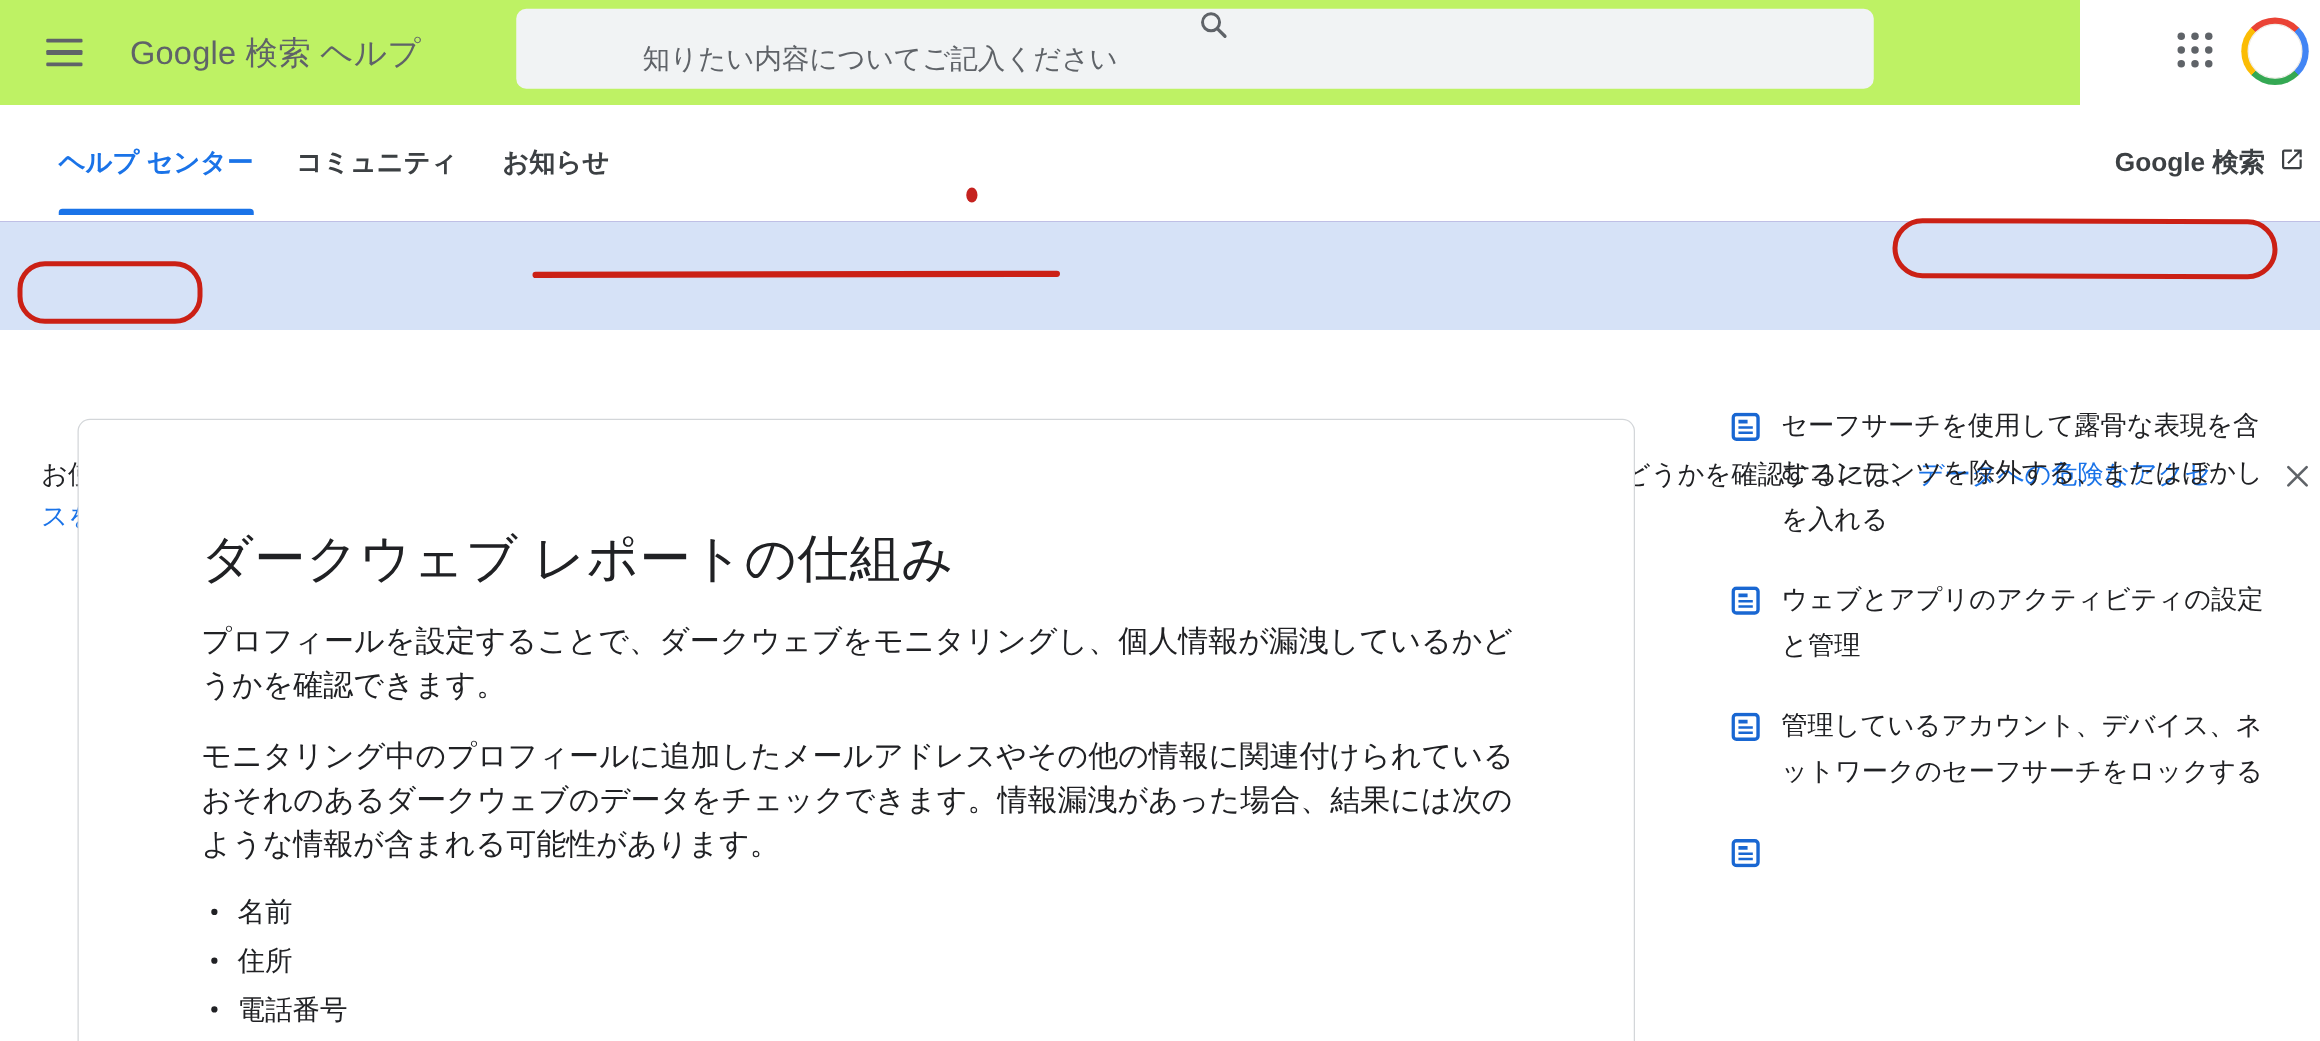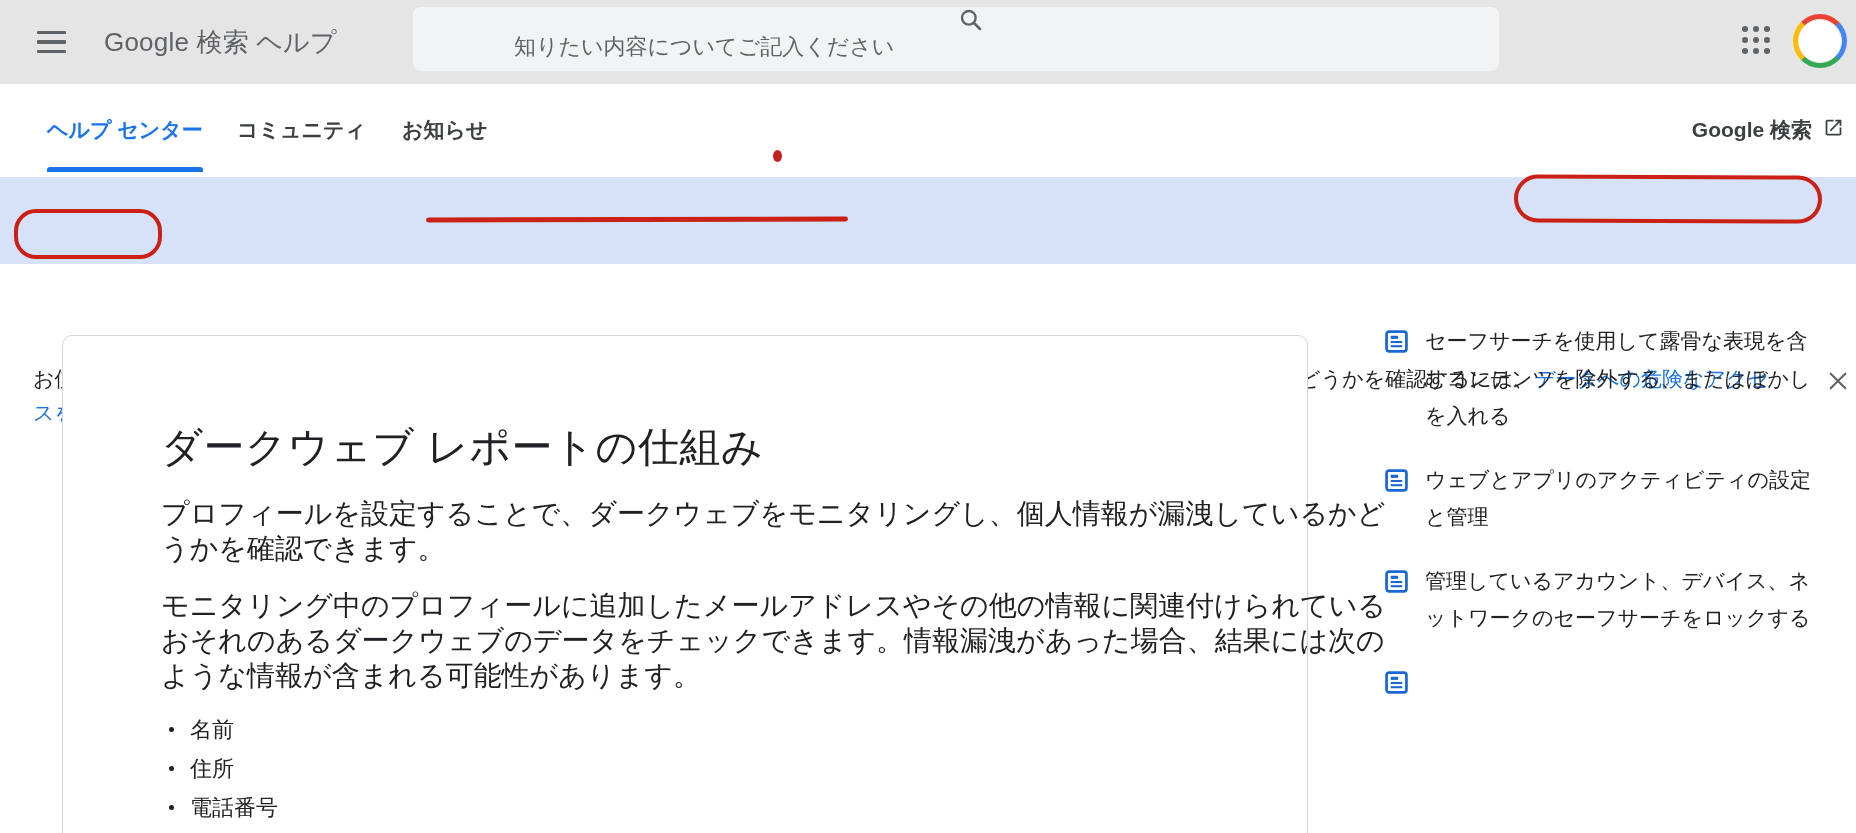--- a/index.html
+++ b/index.html
@@ -1,20 +1,20 @@
 <!DOCTYPE html>
 <html lang="ja"><head>
 <meta charset="utf-8">
 <style>
   html,body{margin:0;padding:0;}
   #app{position:relative;width:1856px;height:833px;background:#fff;overflow:hidden;
        font-family:"Liberation Sans","DejaVu Sans",sans-serif;color:#202124;}
 
   
-  .header{position:absolute;left:0;top:0;width:1856px;height:84px;background:#e5e5e5;}
+  .header{position:absolute;left:0;top:0;width:1664px;height:84px;background:#bef264;}
   .menu-btn{position:absolute;left:34px;top:24px;width:36px;height:36px;cursor:pointer;
             display:flex;flex-direction:column;justify-content:center;gap:6px;}
   .menu-btn span{display:block;width:29px;height:3.4px;background:#5f6368;border-radius:1px;margin-left:3px;}
   .app-title{position:absolute;left:104px;top:0;height:84px;display:flex;align-items:center;
              font-size:26px;color:#5f6368;letter-spacing:.2px;white-space:nowrap;}
   .search-box{position:absolute;left:413px;top:7px;width:1086px;height:64px;background:#f1f3f4;
               border-radius:8px;display:flex;align-items:center;flex-direction:column;}
   .search-icon{margin-left:30px;display:flex;align-items:center;}
   .search-input{border:none;outline:none;background:transparent;font-size:22px;color:#202124;
                 margin-left:16px;width:900px;font-family:inherit;}
@@ -52,21 +52,21 @@
   .anno{position:absolute;pointer-events:none;z-index:50;}
   .red-dot{left:773px;top:150px;width:9px;height:12px;border-radius:50%;background:#c5221f;}
   .red-underline{left:426px;top:217px;width:422px;height:4.5px;background:#cb2015;border-radius:3px;transform:rotate(-.12deg);}
   .red-oval1{left:1514px;top:175px;width:300px;height:40px;border:4px solid #cb2015;border-radius:24px;transform:rotate(.2deg);}
   .red-oval2{left:14px;top:209px;width:140px;height:42px;border:4px solid #cb2015;border-radius:22px;}
 
   
   .card{position:absolute;left:62px;top:335px;width:1244px;height:540px;background:#fff;
         border:1.5px solid #d3d6d9;border-radius:10px;}
   .card-title{position:absolute;left:98px;top:84px;font-size:41px;color:#202124;letter-spacing:.5px;white-space:nowrap;}
-  .para{position:absolute;left:98px;font-size:28px;line-height:35px;color:#202124;}
+  .para{position:absolute;left:98px;font-size:24px;line-height:35px;color:#202124;}
   .para1{top:160px;} .para2{top:252px;}
   .para div{white-space:nowrap;}
   .bullets{position:absolute;left:98px;top:374px;font-size:22px;color:#202124;}
   .bullets .row{display:flex;align-items:center;height:39px;}
   .bullets .marker{width:5px;height:5px;border-radius:50%;background:#202124;margin:0 16px 0 8px;}
 
   
   .sidebar{position:absolute;left:1385px;top:322px;width:446px;}
   .sidebar-heading{font-size:21px;font-weight:bold;color:#202124;padding-top:6px;margin-bottom:52px;}
   .side-item{display:flex;gap:17px;margin-bottom:26px;cursor:pointer;}

